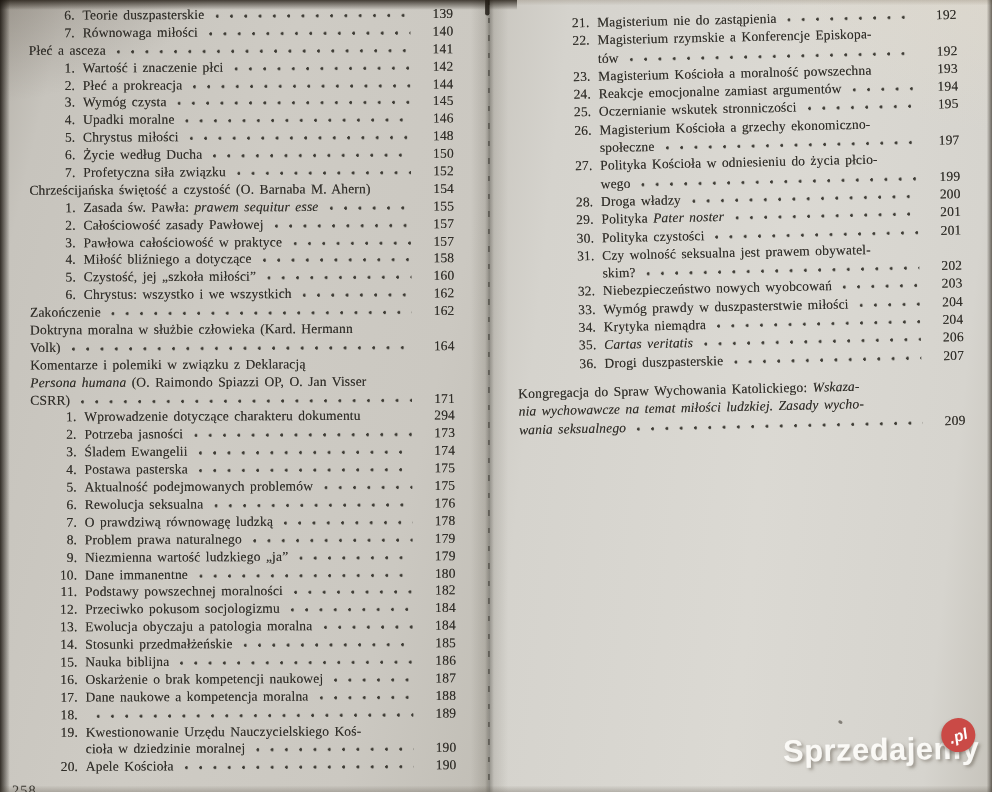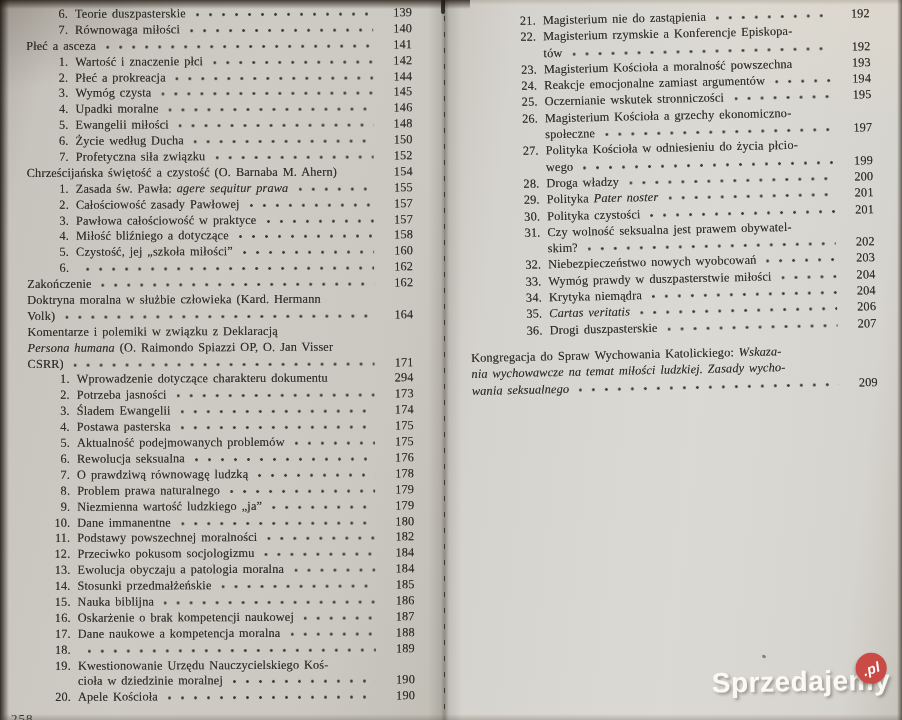--- a/index.html
+++ b/index.html
@@ -135,21 +135,21 @@
           <span class="pg">145</span>
         </div>
         <div class="row">
           <span class="num">4.</span>
           <span class="title"><span>Upadki moralne</span></span>
           <span class="dots"></span>
           <span class="pg">146</span>
         </div>
         <div class="row">
           <span class="num">5.</span>
-          <span class="title"><span>Ewangelii miłości</span></span>
+          <span class="title"><span>Chrystus miłości</span></span>
           <span class="dots"></span>
           <span class="pg">148</span>
         </div>
         <div class="row">
           <span class="num">6.</span>
           <span class="title"><span>Życie według Ducha</span></span>
           <span class="dots"></span>
           <span class="pg">150</span>
         </div>
         <div class="row">
@@ -158,21 +158,21 @@
           <span class="dots"></span>
           <span class="pg">152</span>
         </div>
         <div class="row">
           <span class="title"><span>Chrześcijańska świętość a czystość (O. Barnaba M. Ahern)</span></span>
           <span class="dots nodots"></span>
           <span class="pg">154</span>
         </div>
         <div class="row">
           <span class="num">1.</span>
-          <span class="title"><span>Zasada św. Pawła: </span><span class="it">agere sequitur prawa</span></span>
+          <span class="title"><span>Zasada św. Pawła: </span><span class="it">prawem sequitur esse</span></span>
           <span class="dots"></span>
           <span class="pg">155</span>
         </div>
         <div class="row">
           <span class="num">2.</span>
           <span class="title"><span>Całościowość zasady Pawłowej</span></span>
           <span class="dots"></span>
           <span class="pg">157</span>
         </div>
         <div class="row">
@@ -188,20 +188,21 @@
           <span class="pg">158</span>
         </div>
         <div class="row">
           <span class="num">5.</span>
           <span class="title"><span>Czystość, jej „szkoła miłości”</span></span>
           <span class="dots"></span>
           <span class="pg">160</span>
         </div>
         <div class="row">
           <span class="num">6.</span>
+          <span class="title"><span>Chrystus: wszystko i we wszystkich</span></span>
           <span class="dots"></span>
           <span class="pg">162</span>
         </div>
         <div class="row">
           <span class="title"><span>Zakończenie</span></span>
           <span class="dots"></span>
           <span class="pg">162</span>
         </div>
         <div class="row">
           <span class="title"><span>Doktryna moralna w służbie człowieka (Kard. Hermann</span></span>

